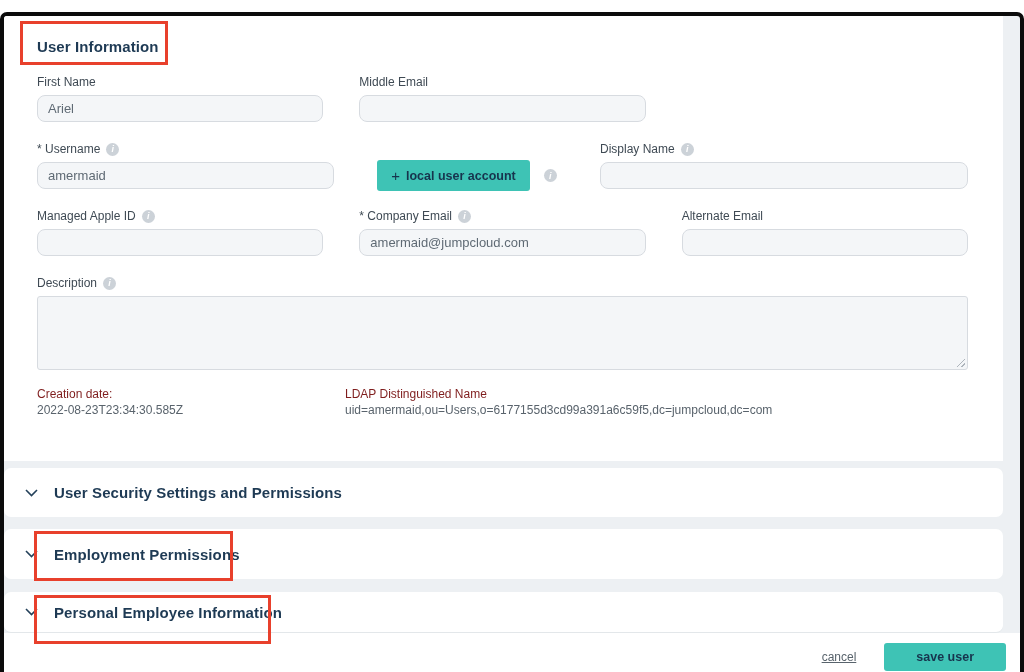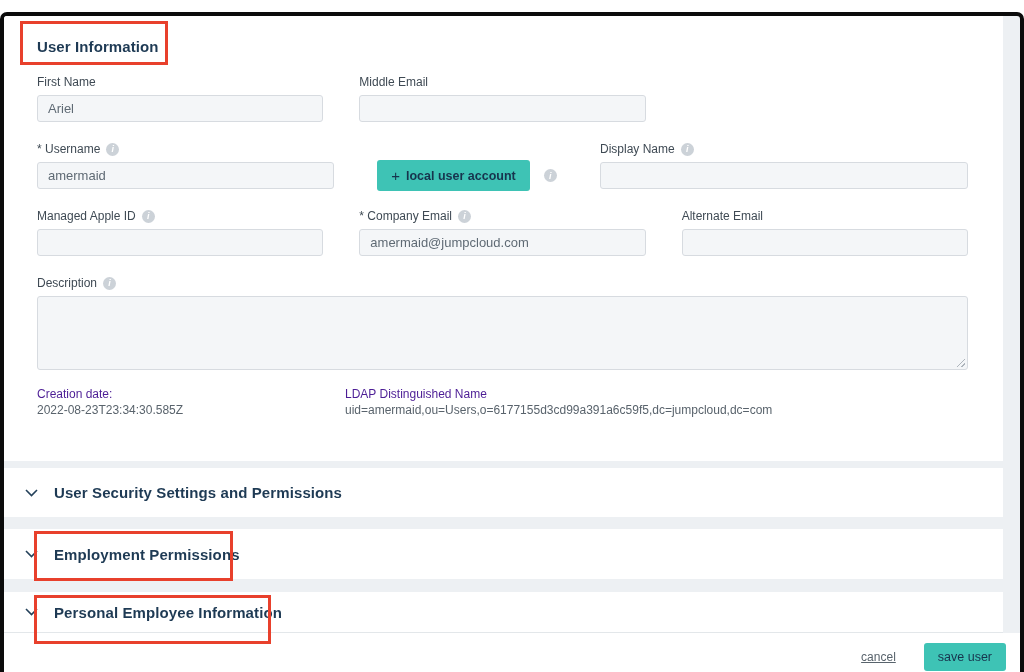--- a/index.html
+++ b/index.html
@@ -42,21 +42,21 @@
     font-size: 12px;
     color: #3f4a54;
     margin-bottom: 6px;
     white-space: nowrap;
   }
   .text-input {
     width: 100%;
     height: 27px;
     background: #f4f6f8;
     border: 1px solid #d7dbe0;
-    border-radius: 3px;
+    border-radius: 8px;
     padding: 0 10px;
     font-size: 13px;
     color: #5f6a74;
     font-family: "Liberation Sans", sans-serif;
     outline: none;
   }
   .textarea-wrap { position: relative; }
   .text-area {
     width: 100%;
     height: 74px;
@@ -115,31 +115,32 @@
     font-family: "Liberation Sans", sans-serif;
     display: inline-flex;
     align-items: center;
     gap: 6px;
     cursor: pointer;
     white-space: nowrap;
   }
   .plus-glyph { font-size: 15px; font-weight: 400; line-height: 1; }
   .meta-row { display: flex; margin-top: 16px; }
   .meta-col1 { width: 308px; flex: 0 0 auto; }
-  .meta-label { font-size: 12px; color: #4c1d95; line-height: 1.35; }
+  .meta-label { font-size: 12px; color: #7f1d1d; line-height: 1.35; }
   .meta-value { font-size: 12px; color: #59636c; line-height: 1.35; }
   
   .section-row {
     background: #ffffff;
     margin-right: 17px;
     display: flex;
     align-items: center;
     gap: 16px;
     padding-left: 21px;
     cursor: pointer;
+    border-radius: 7px;
   }
   .sec1 { height: 49px; margin-top: 7px; }
   .sec2 { height: 50px; margin-top: 12px; }
   .sec3 { height: 41px; margin-top: 13px; border-bottom: 1px solid #e3e7ea; }
   .section-title {
     font-size: 15px;
     font-weight: 700;
     color: #1e3a54;
     letter-spacing: .1px;
   }
@@ -159,23 +160,23 @@
     color: #58636c;
     text-decoration: underline;
     cursor: pointer;
   }
   .save-btn {
     background: #3ec3b5;
     color: #17344d;
     border: none;
     border-radius: 3px;
     height: 28px;
-    padding: 0 14px;
+    padding: 0 32px;
     font-size: 12.5px;
-    font-weight: 400;
+    font-weight: 700;
     font-family: "Liberation Sans", sans-serif;
     cursor: pointer;
   }
   
   .red-box {
     position: absolute;
     border: 3px solid #e8402c;
     pointer-events: none;
   }
   .red-1 { left: 16px; top: 5px;   width: 148px; height: 44px; }

